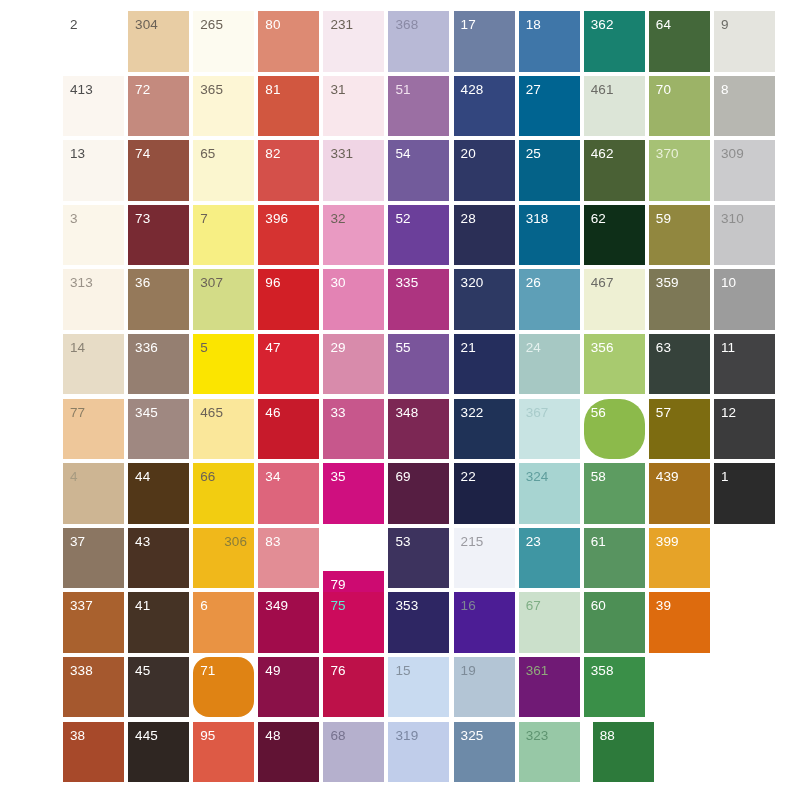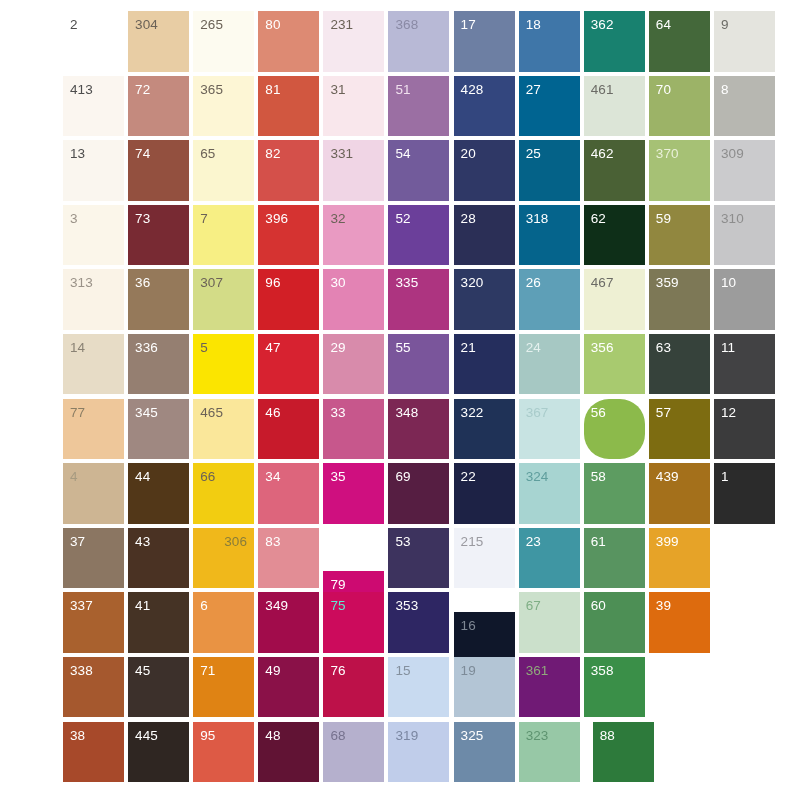--- a/index.html
+++ b/index.html
@@ -581,21 +581,21 @@
         <div class="swatch-chip" title="75" style="background: rgb(204, 11, 92);">
           <span class="swatch-label" style="color: #5eead4;">75</span>
         </div>
       </div>
       <div class="swatch-cell">
         <div class="swatch-chip" title="353" style="background: rgb(46, 38, 99);">
           <span class="swatch-label" style="color: rgb(255, 255, 255);">353</span>
         </div>
       </div>
       <div class="swatch-cell">
-        <div class="swatch-chip" title="16" style="background: #0f172a; margin-top: 20px;">
+        <div class="swatch-chip" title="16" style="background: #4c1d95;">
           <span class="swatch-label" style="color: rgb(126, 135, 147);">16</span>
         </div>
       </div>
       <div class="swatch-cell">
         <div class="swatch-chip" title="67" style="background: rgb(203, 224, 203);">
           <span class="swatch-label" style="color: rgb(127, 174, 133);">67</span>
         </div>
       </div>
       <div class="swatch-cell">
         <div class="swatch-chip" title="60" style="background: rgb(77, 143, 85);">
@@ -614,21 +614,21 @@
         <div class="swatch-chip" title="338" style="background: rgb(165, 88, 46);">
           <span class="swatch-label" style="color: rgb(255, 255, 255);">338</span>
         </div>
       </div>
       <div class="swatch-cell">
         <div class="swatch-chip" title="45" style="background: rgb(60, 48, 43);">
           <span class="swatch-label" style="color: rgb(255, 255, 255);">45</span>
         </div>
       </div>
       <div class="swatch-cell">
-        <div class="swatch-chip" title="71" style="background: rgb(223, 131, 20);">
+        <div class="swatch-chip" title="71" style="background: rgb(223, 131, 20); border-radius: 16px;">
           <span class="swatch-label" style="color: rgb(255, 255, 255);">71</span>
         </div>
       </div>
       <div class="swatch-cell">
         <div class="swatch-chip" title="49" style="background: rgb(138, 17, 72);">
           <span class="swatch-label" style="color: rgb(255, 255, 255);">49</span>
         </div>
       </div>
       <div class="swatch-cell">
         <div class="swatch-chip" title="76" style="background: rgb(189, 17, 73);">

